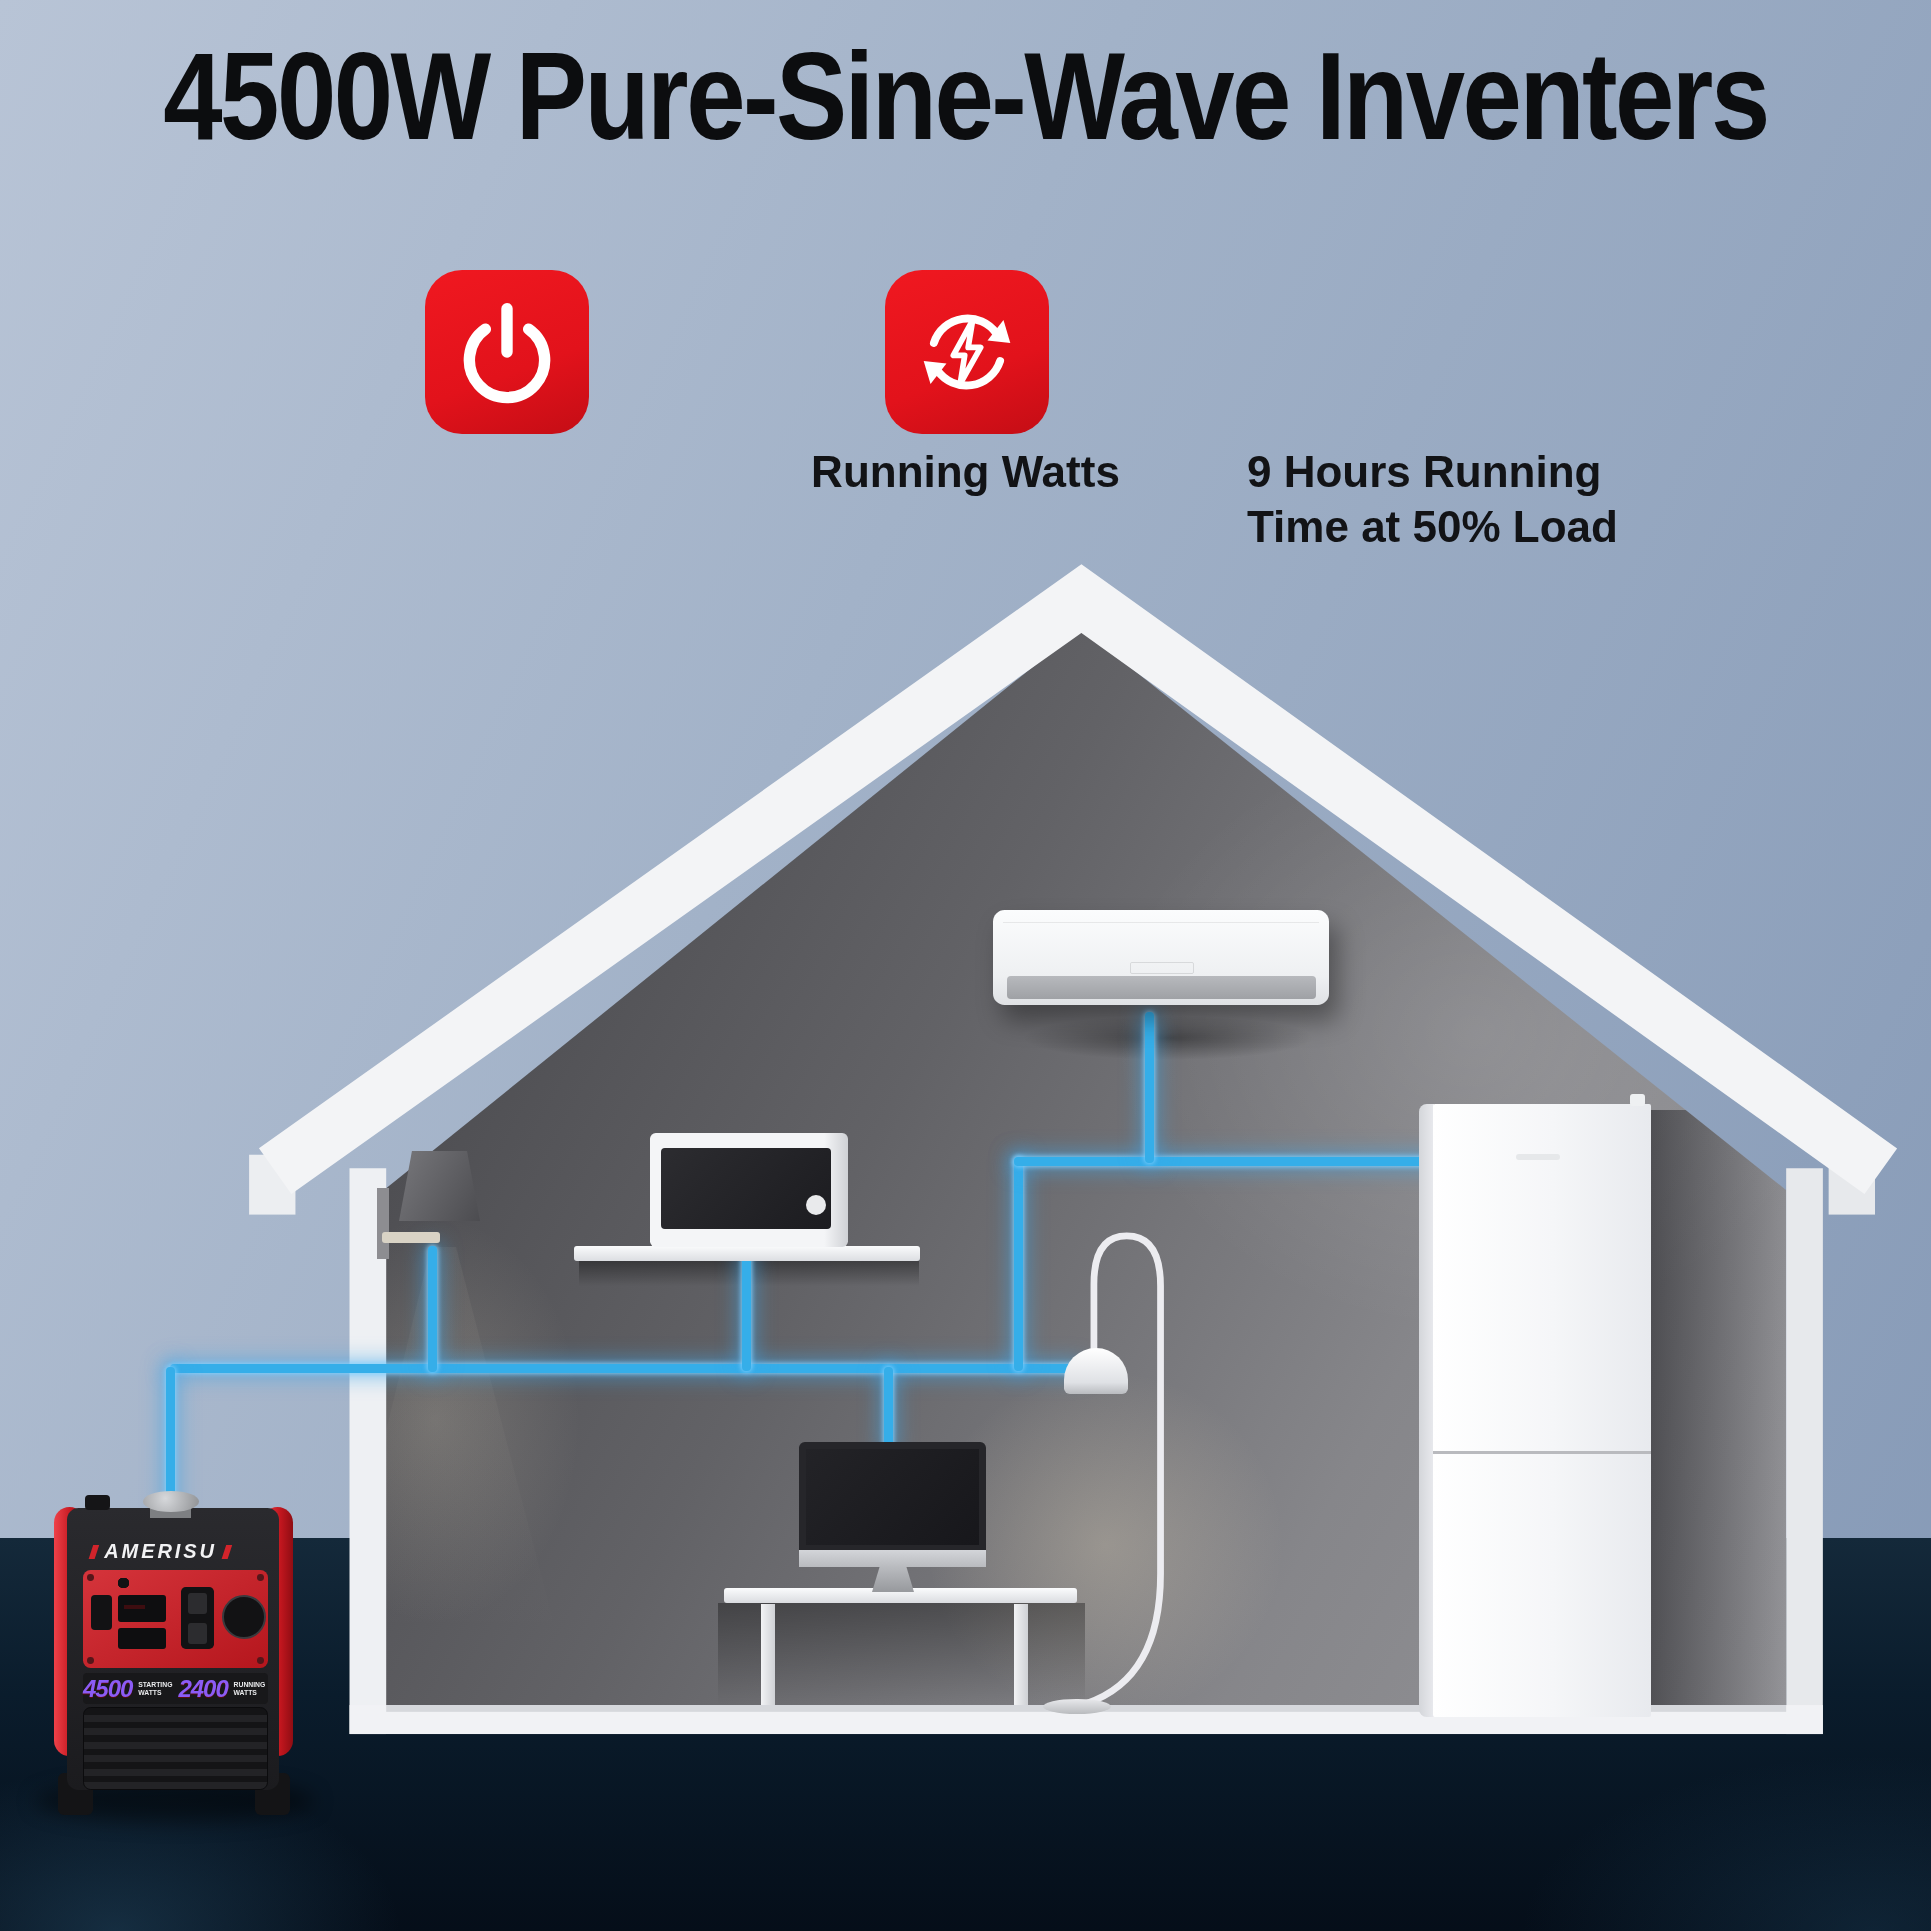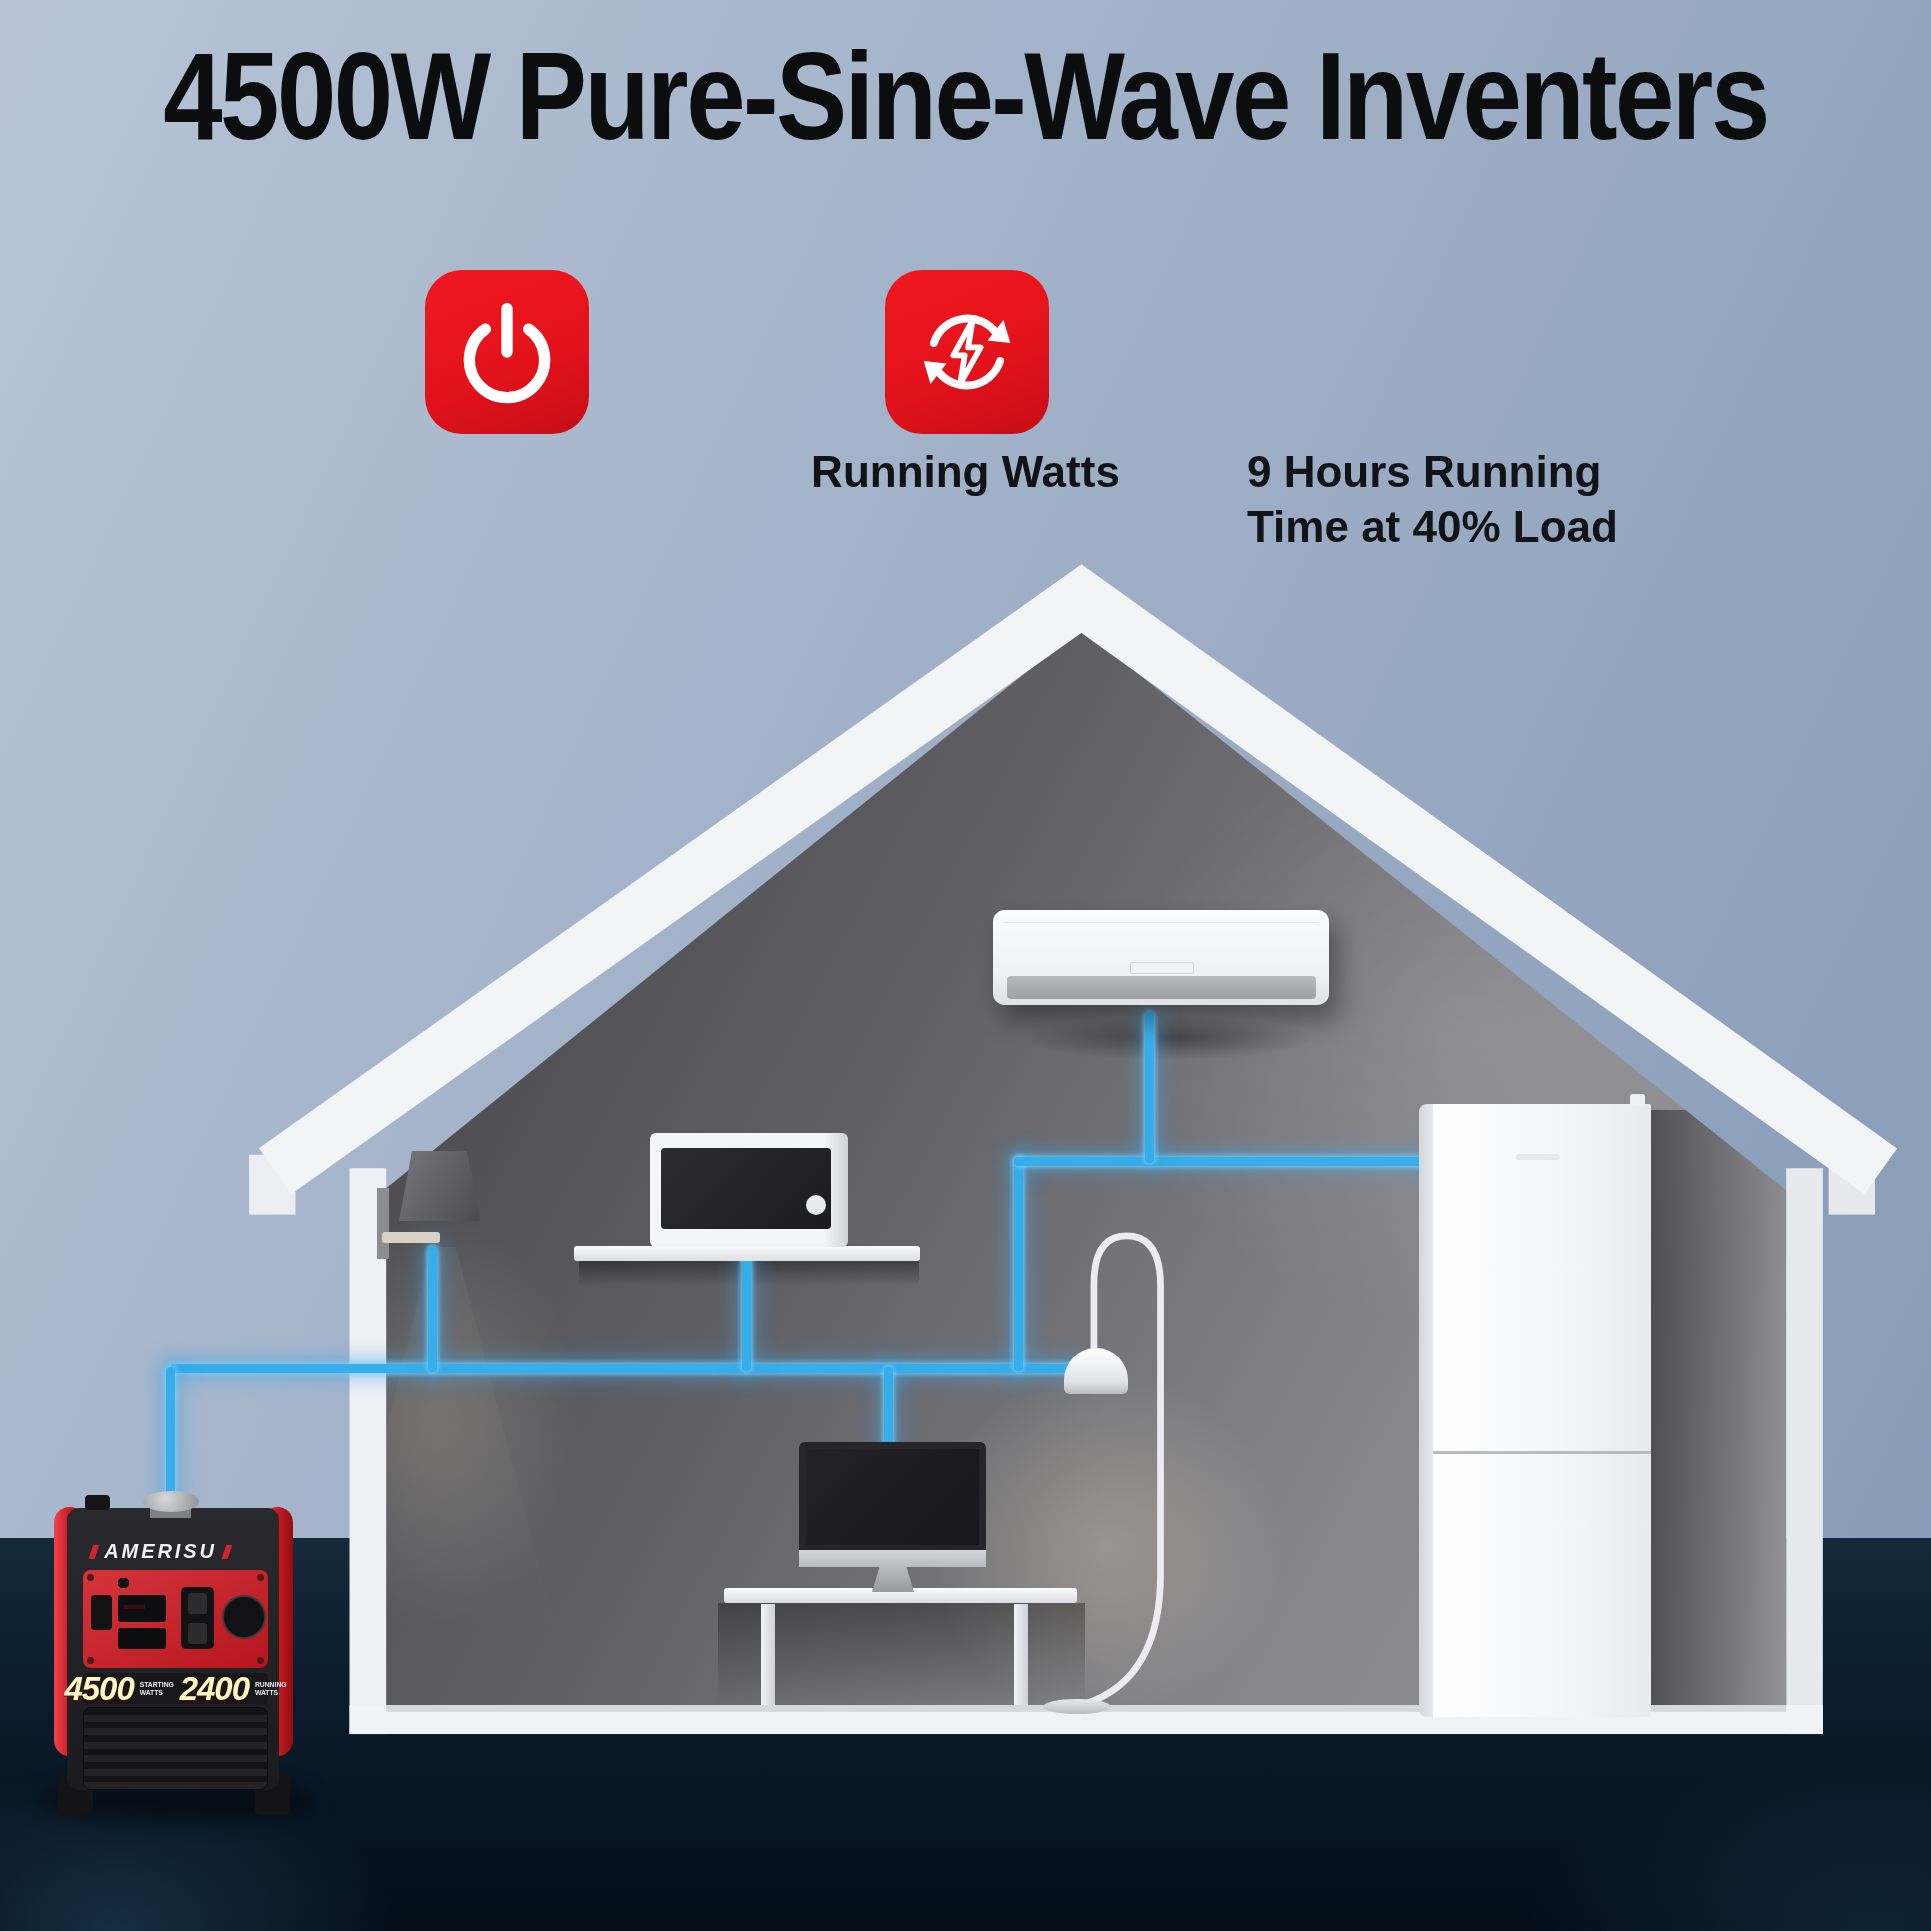--- a/index.html
+++ b/index.html
@@ -145,21 +145,21 @@
   .panel .dots i{width:10.6px;height:10.6px;border-radius:50%;background:#121214;display:block;}
   .panel .disp{left:35px;top:25px;width:48px;height:27px;border-radius:2.9px;background:#0e0e10;}
   .panel .disp::after{content:"";position:absolute;left:5.8px;top:9.7px;width:21px;height:3.9px;background:#3d0d10;}
   .panel .sock{left:35px;top:58px;width:48px;height:21px;border-radius:2.9px;background:#0e0e10;}
   .panel .duplex{left:98px;top:17.4px;width:33px;height:62px;border-radius:4.8px;background:#121214;}
   .panel .duplex i{position:absolute;left:6.8px;width:19.3px;height:21px;border-radius:2.9px;background:#2c2c2f;display:block;}
   .panel .duplex i:first-child{top:5.8px;} .panel .duplex i:last-child{bottom:5.8px;}
   .panel .round{left:139px;top:25px;width:44px;height:44px;border-radius:50%;background:#121214;border:2.9px solid #3a3a3e;}
   .gen .watts{left:33px;top:180px;width:185px;height:31px;border-radius:3.9px;background:#18181a;
       display:flex;align-items:center;justify-content:center;gap:5.8px;}
-  .gen .watts .num{position:static;color:#fef9c3;font-weight:bold;font-style:italic;font-size:33px;letter-spacing:-1px;
+  .gen .watts .num{position:static;color:#8b5cf6;font-weight:bold;font-style:italic;font-size:24px;letter-spacing:-1px;
       text-shadow:0 1px 0 #5a0c10;}
   .gen .watts .lbl{position:static;color:#e9eaec;font-weight:bold;font-size:6.8px;line-height:7.7px;width:35px;}
   .gen .grille{left:33px;top:214px;width:185px;height:83px;border-radius:7.7px;border:1px solid #0b0b0d;
       background:repeating-linear-gradient(180deg,#141416 0 6.8px,#232326 6.8px 13.5px);}
   .gen-shadow{position:absolute;left:35px;top:1780px;width:280px;height:42px;border-radius:50%;z-index:49;
       background:rgba(0,0,0,.45);filter:blur(9.7px);}
 </style>
 </head>
 <body>
 
@@ -186,21 +186,21 @@
     </svg>
   </div>
 
   <div class="feat-label fl-1">
   </div>
   <div class="feat-label fl-2">
     <div>Running Watts</div>
   </div>
   <div class="feat-label fl-3">
     <div>9 Hours Running</div>
-    <div>Time at 40% Load</div>
+    <div>Time at 50% Load</div>
   </div>
 
   <div class="interior">
     <div class="ov ov-roofshade"></div>
     <div class="ov ov-gablelight"></div>
     <div class="ov ov-walllamp-spot"></div>
     <div class="ov ov-lampwedge"></div>
     <div class="ov ov-floorlamp-glow"></div>
     <div class="ov ov-fridgeshadow"></div>
     <div class="ov ov-acshadow"></div>

